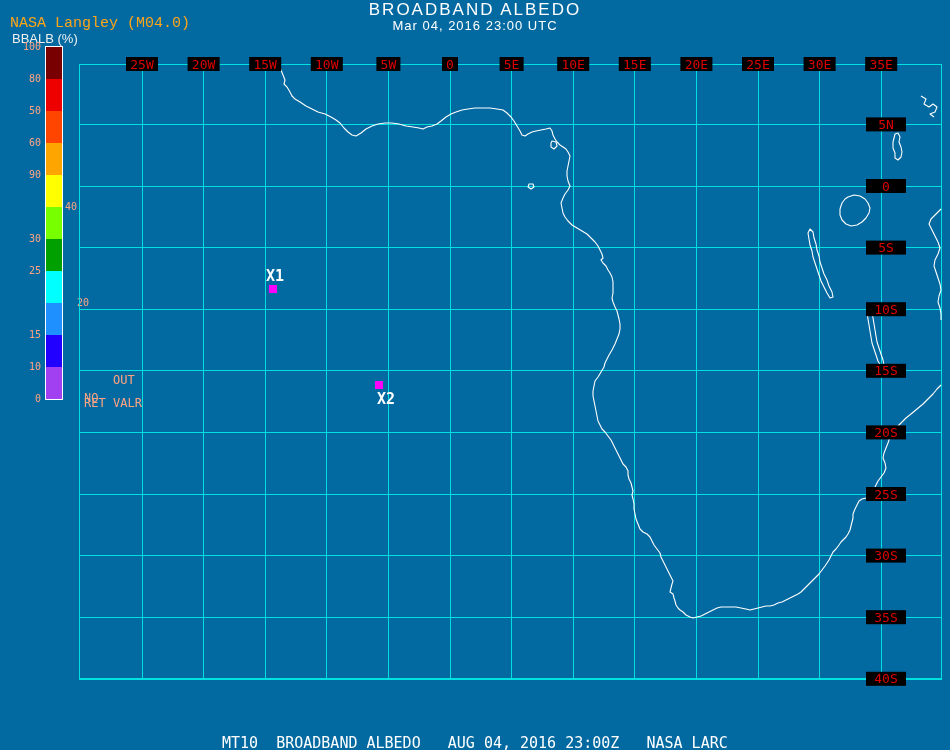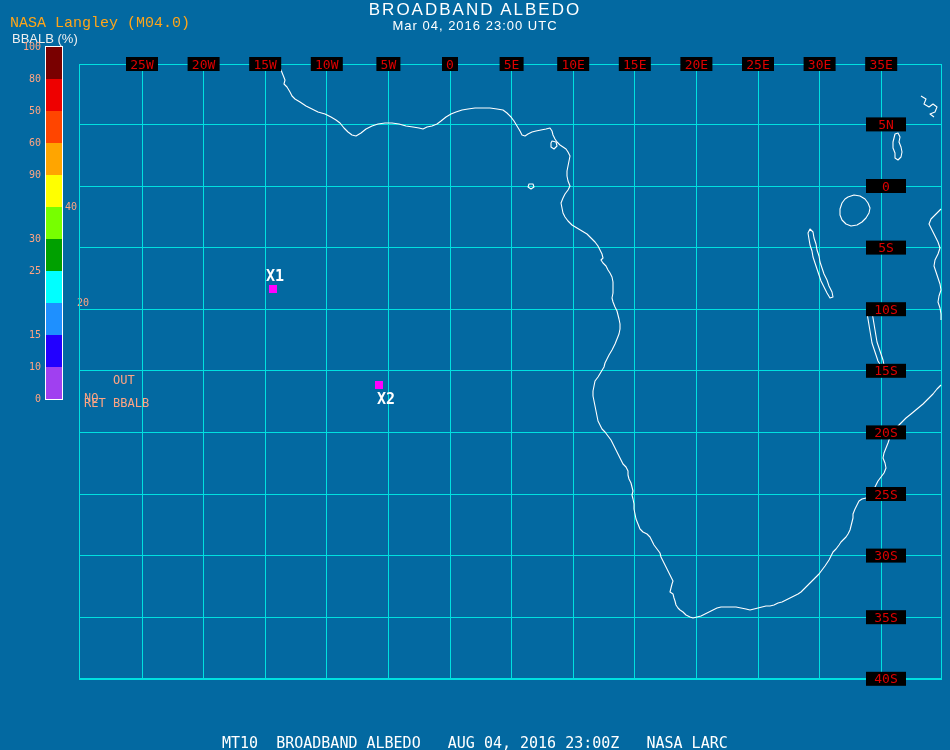--- a/index.html
+++ b/index.html
@@ -146,16 +146,16 @@
       <text x="886" y="683.3" fill="#DD0000" font-size="13px" font-family="DejaVu Sans Mono, monospace" text-anchor="middle">40S</text>
       <rect x="269" y="285" width="8" height="8" fill="#FF00FF"></rect>
       <text x="266" y="281" fill="#fff" font-size="15px" font-weight="bold" font-family="DejaVu Sans Mono, monospace">X1</text>
       <rect x="375" y="381" width="8" height="8" fill="#FF00FF"></rect>
       <text x="377" y="404" fill="#fff" font-size="15px" font-weight="bold" font-family="DejaVu Sans Mono, monospace">X2</text>
     </svg>
 
   <span class="flag" id="flag-no">NO</span>
   <span class="flag" id="flag-out">OUT</span>
   <span class="flag" id="flag-ret">RET</span>
-  <span class="flag" id="flag-valr">BBALB</span>
+  <span class="flag" id="flag-valr">VALR</span>
 
   <div class="footer">MT10  BROADBAND ALBEDO   AUG 04, 2016 23:00Z   NASA LARC</div>
 </div>
 
 </body></html>

